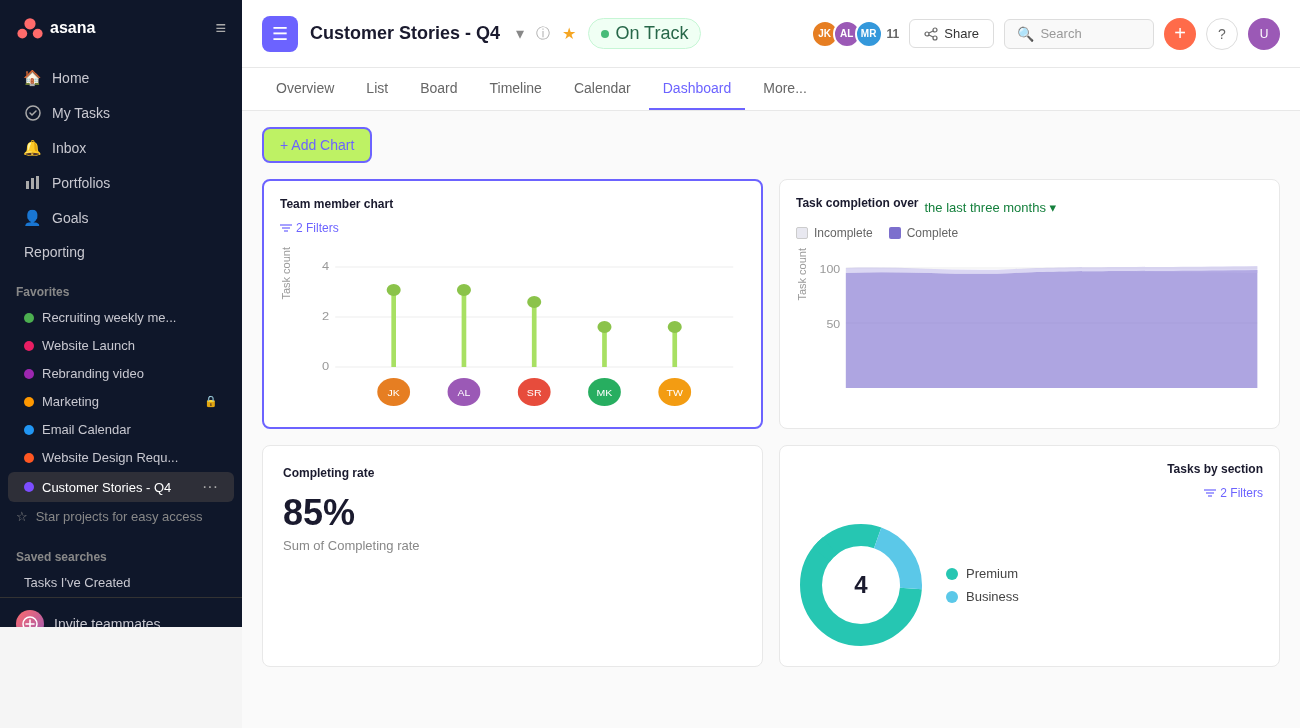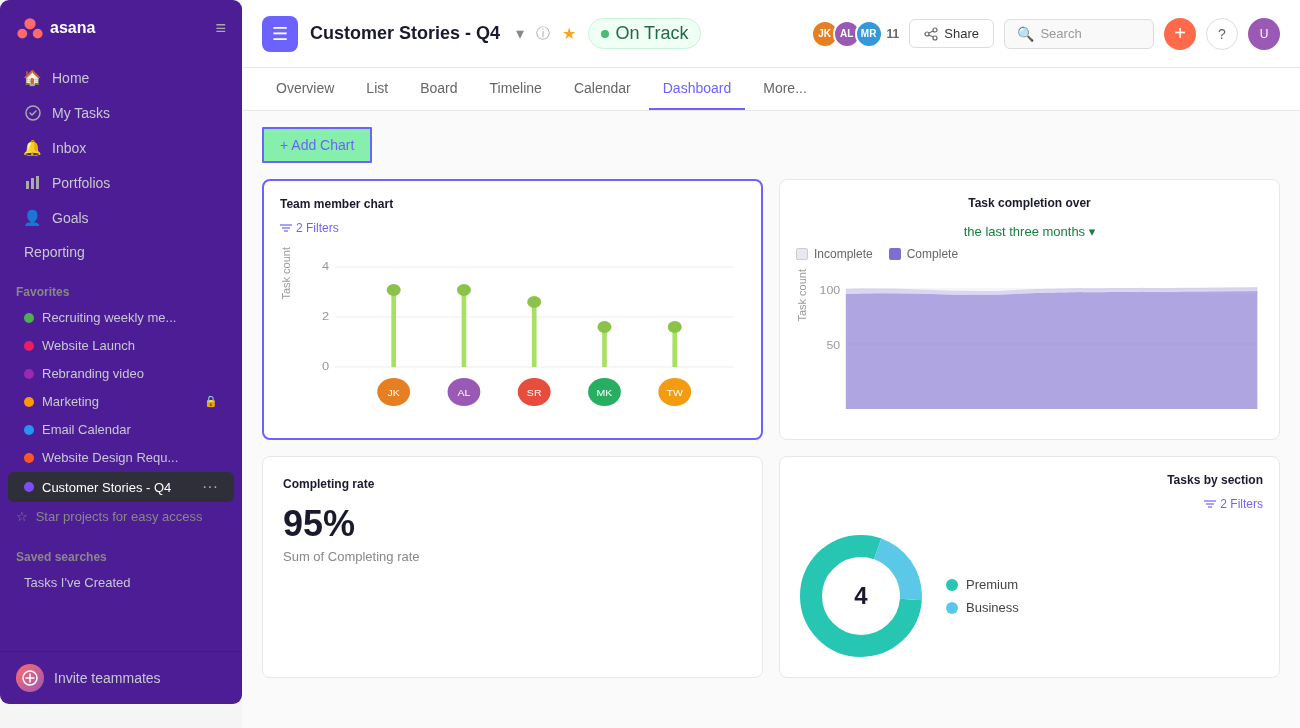--- a/index.html
+++ b/index.html
@@ -2,28 +2,27 @@
 <html><head>
   <meta charset="utf-8">
   <style>
     * { margin: 0; padding: 0; box-sizing: border-box; }
     body { font-family: -apple-system, BlinkMacSystemFont, 'Segoe UI', sans-serif; display: flex; height: 728px; overflow: hidden; background: #f5f5f5; }
 
     
     .sidebar {
       width: 242px;
       min-width: 242px;
-      background: #4c1d95;
+      background: #0f172a;
       color: #ccc;
       display: flex;
       flex-direction: column;
-      height: 704px;
+      height: 627px;
       overflow-y: auto;
       overflow-x: hidden;
-      border-radius: 9px;
     }
     .sidebar-header {
       display: flex;
       align-items: center;
       justify-content: space-between;
       padding: 14px 16px;
     }
     .asana-logo {
       display: flex;
       align-items: center;
@@ -313,26 +312,26 @@
       overflow-y: auto;
       padding: 16px 20px;
       background: #fafafa;
     }
     .add-chart-btn {
       display: inline-flex;
       align-items: center;
       gap: 6px;
       padding: 8px 16px;
       border: 2px solid #6c63ff;
-      border-radius: 1px;
+      border-radius: 8px;
       color: #6c63ff;
       font-size: 14px;
       font-weight: 500;
       cursor: pointer;
-      background: #86efac;
+      background: #bef264;
       margin-bottom: 16px;
     }
 
     
     .charts-grid {
       display: grid;
       grid-template-columns: 1fr 1fr;
       gap: 16px;
     }
     .chart-card {
@@ -699,21 +698,21 @@
               <circle cx="320" cy="80" r="6" fill="#8bc34a"></circle>
 
               <circle cx="320" cy="145" r="14" fill="#f39c12"></circle>
               <text x="320" y="149" text-anchor="middle" font-size="9" fill="white">TW</text>
             </svg>
           </div>
         </div>
       </div>
 
       <div class="chart-card">
-        <div style="display:flex;align-items:center;gap:6px;margin-bottom:8px;flex-direction:column;">
+        <div style="display:flex;align-items:center;gap:6px;margin-bottom:8px;">
           <span class="chart-title">Task completion over</span>
           <span style="font-size:13px;color:#15803d;cursor:pointer;">
             <span>the last three months</span> ▾
           </span>
         </div>
         <div class="legend">
           <div class="legend-item">
             <div class="legend-dot" style="background:#e8e8f0;border:1px solid #ccc;"></div>
             <span>Incomplete</span>
           </div>
@@ -742,21 +741,21 @@
           </div>
         </div>
       </div>
     </div>
 
     
     <div class="bottom-charts">
 
       <div class="completing-rate-card">
         <div class="chart-title">Completing rate</div>
-        <div class="rate-value">95%</div>
+        <div class="rate-value">85%</div>
         <div class="rate-label">Sum of Completing rate</div>
       </div>
 
       <div class="tasks-by-section-card">
         <div style="flex:1;text-align:right;">
           <div class="chart-title">Tasks by section</div>
           <div class="filters-tag">
             <svg width="12" height="10" viewBox="0 0 12 10">
                 <line x1="0" y1="2" x2="12" y2="2" stroke="#6c63ff" stroke-width="1.2"></line>
                 <line x1="2" y1="5" x2="10" y2="5" stroke="#6c63ff" stroke-width="1.2"></line>

